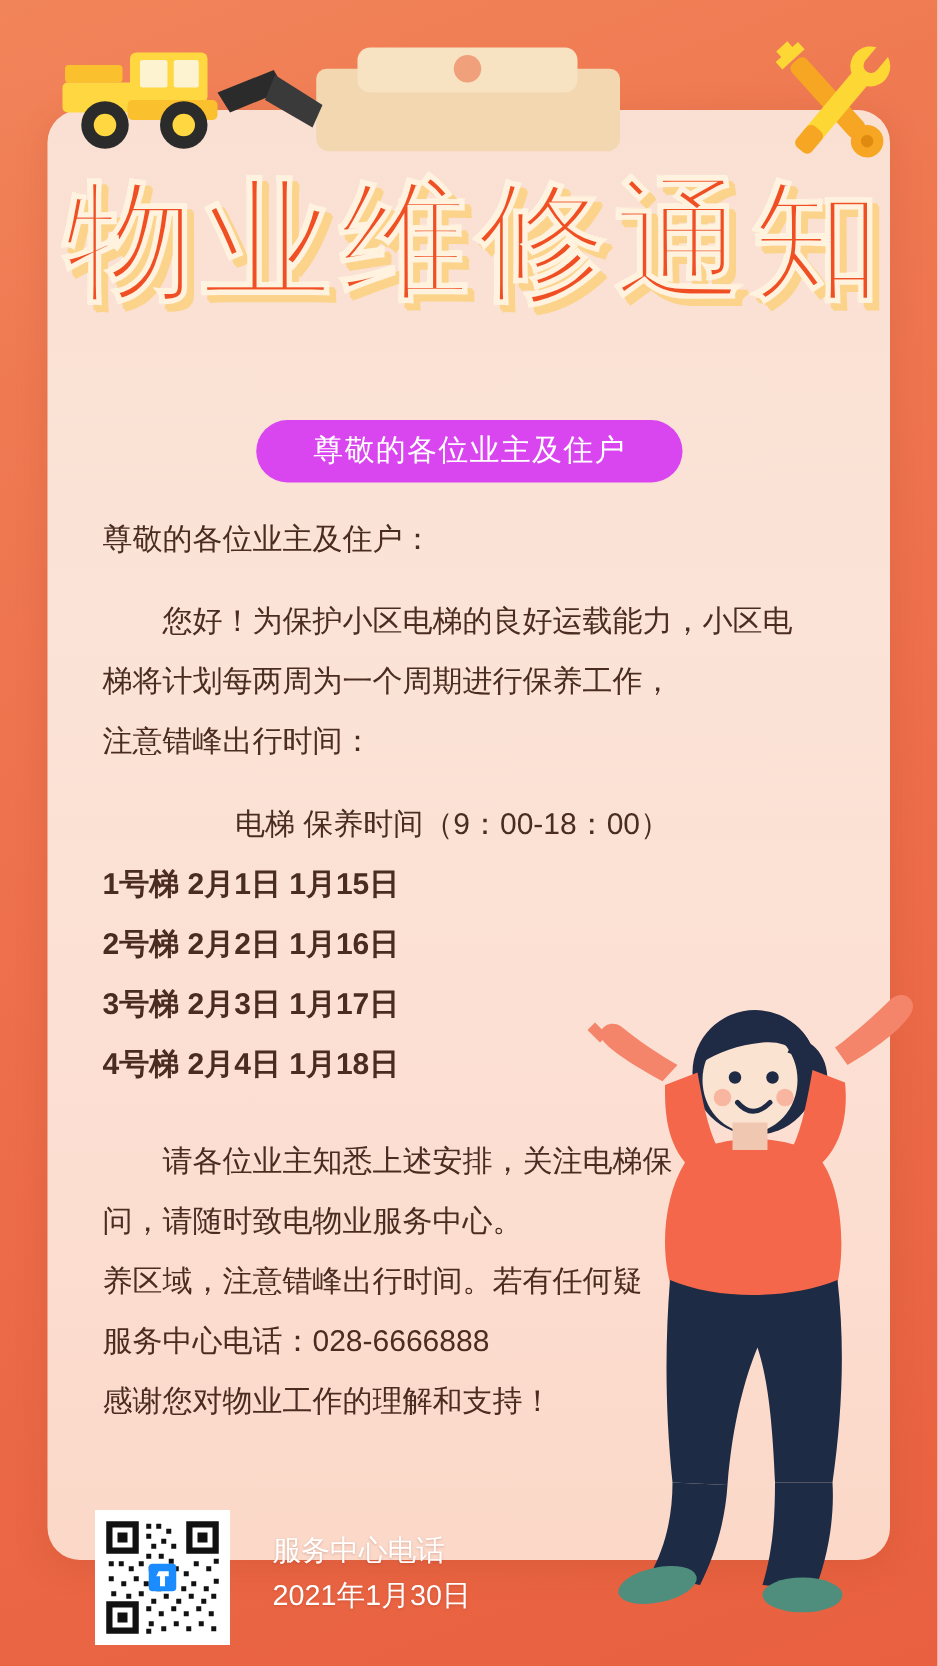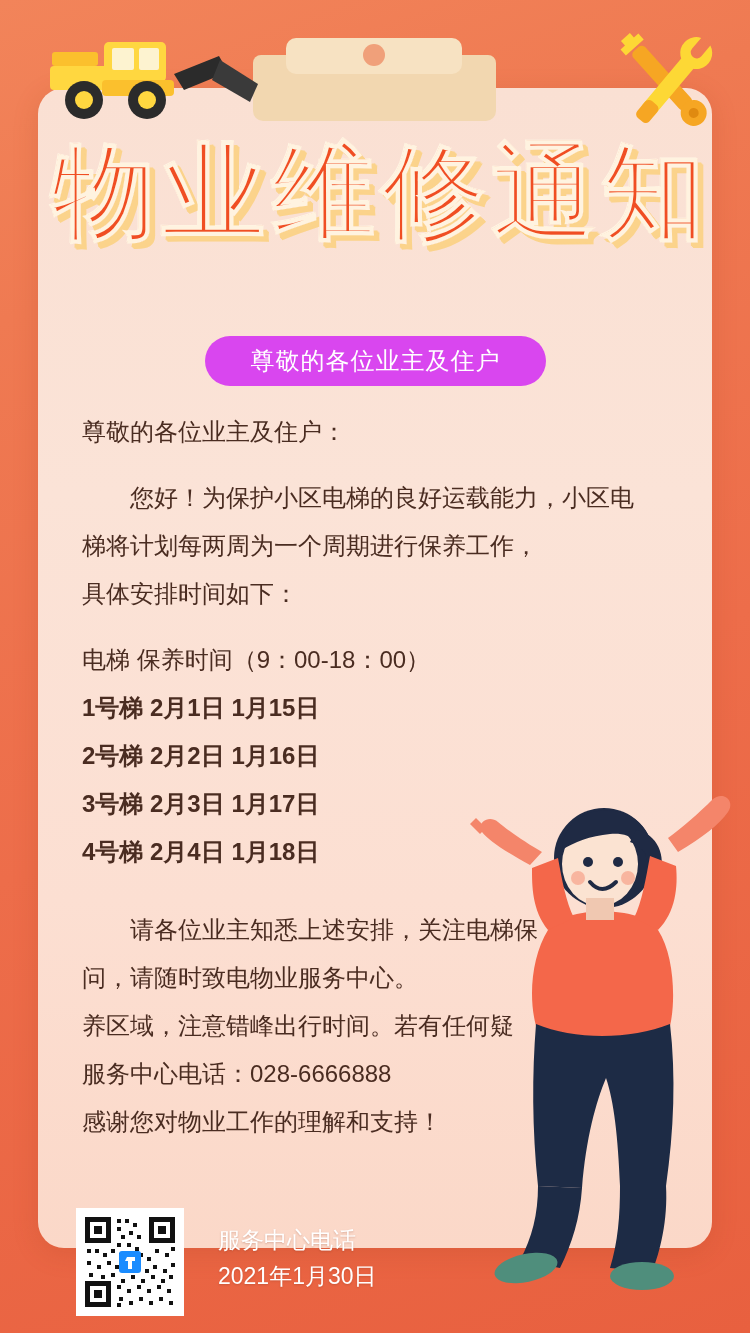--- a/index.html
+++ b/index.html
@@ -94,21 +94,21 @@
     width: 560px;
     color: #4a2c21;
     font-size: 24px;
     line-height: 48px;
   }
   .p { margin-bottom: 0; white-space: pre-wrap; font-family: Liberation Serif, serif; }
   .p.indent { text-indent: 48px; }
   .gap-sm { height: 18px; }
   .gap-md { height: 30px; }
 
-  .sched-title { font-size: 24px; line-height: 48px; }
+  .sched-title { font-size: 24px; line-height: 48px; text-align: center; }
   .sched-row { font-size: 24px; line-height: 48px; font-weight: bold; }
 
   .phone { font-size: 24px; line-height: 48px; }
   .thanks { font-size: 24px; line-height: 48px; }
 
   
   .person { position: absolute; left: 470px; top: 790px; width: 272px; height: 500px; }
 
   
   .qr {
@@ -172,21 +172,21 @@
 
 <div class="title">物业维修通知</div>
 
 <div class="pill">尊敬的各位业主及住户</div>
 
 <div class="body-wrap">
   <div class="p">尊敬的各位业主及住户：</div>
   <div class="gap-sm"></div>
   <div class="p indent">您好！为保护小区电梯的良好运载能力，小区电</div>
   <div class="p">梯将计划每两周为一个周期进行保养工作，</div>
-  <div class="p">具体安排时间如下：</div>
+  <div class="p">注意错峰出行时间：</div>
   <div class="gap-sm"></div>
   <div class="sched-title">电梯 保养时间（9：00-18：00）</div>
   <div class="sched-row">1号梯 2月1日 1月15日</div>
   <div class="sched-row">2号梯 2月2日 1月16日</div>
   <div class="sched-row">3号梯 2月3日 1月17日</div>
   <div class="sched-row">4号梯 2月4日 1月18日</div>
   <div class="gap-md"></div>
   <div class="p indent">请各位业主知悉上述安排，关注电梯保</div>
   <div class="p">问，请随时致电物业服务中心。</div>
   <div class="p">养区域，注意错峰出行时间。若有任何疑</div>

